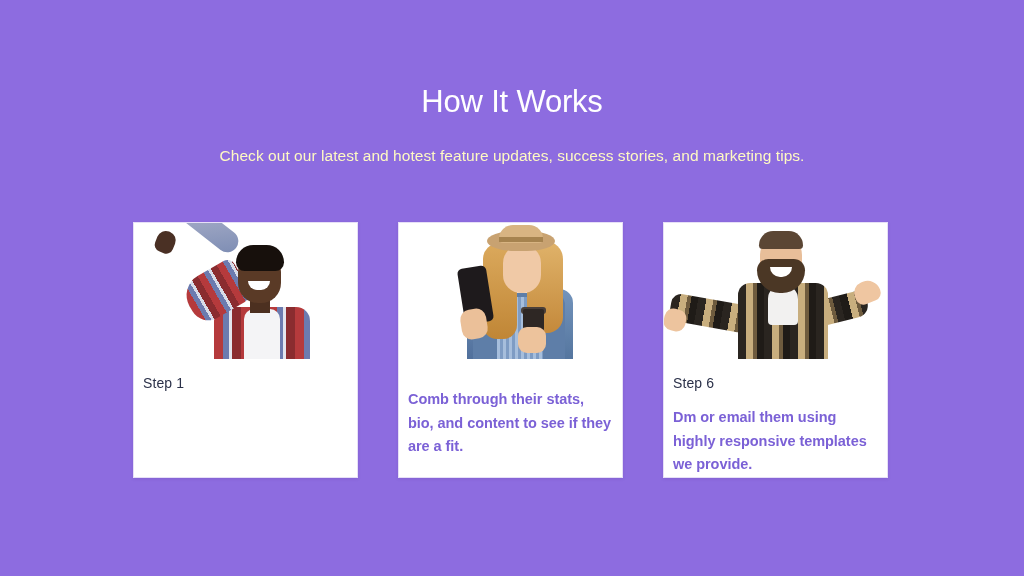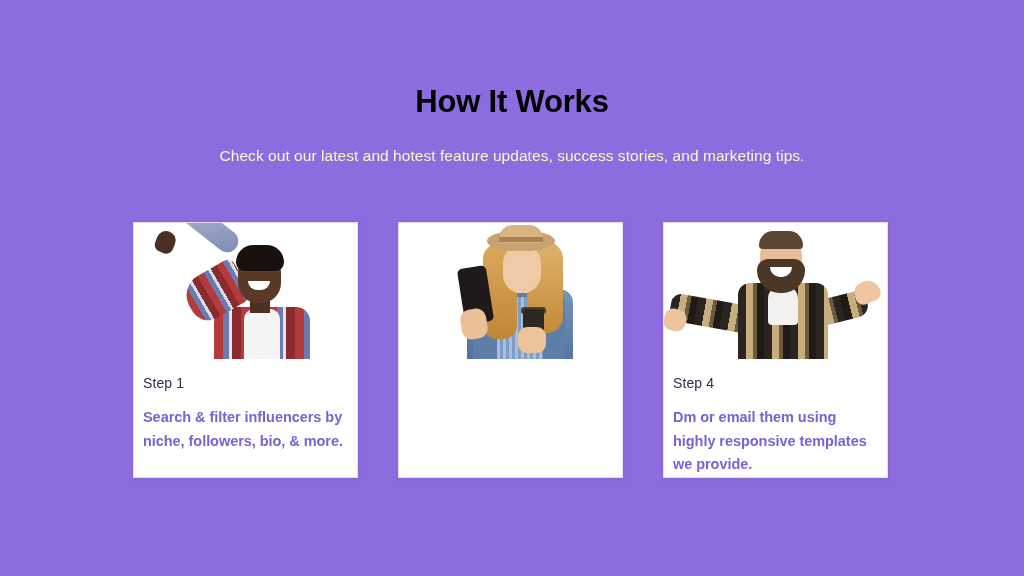--- a/index.html
+++ b/index.html
@@ -27,22 +27,22 @@
   .header {
     position: absolute;
     top: 82px;
     left: 0;
     width: 1024px;
     text-align: center;
   }
 
   .page-title {
     font-size: 31px;
-    font-weight: bold;
-    color: #000000;
+    font-weight: normal;
+    color: #ffffff;
     letter-spacing: -0.2px;
     line-height: 40px;
   }
 
   .page-subtitle {
     margin-top: 23px;
     font-size: 15.5px;
     font-weight: normal;
     color: #fef9c3;
     line-height: 22px;
@@ -332,21 +332,20 @@
           <div class="f1-arm"></div>
           <div class="f1-hand"></div>
           <div class="f1-neck"></div>
           <div class="f1-head"></div>
           <div class="f1-hair"></div>
           <div class="f1-smile"></div>
         </div>
       </div>
       <div class="card-body">
         <div class="step-label">Step 1</div>
-        <div class="step-desc">Search &amp; filter influencers by niche, followers, bio, &amp; more.</div>
       </div>
     </div>
 
     <div class="card">
       <div class="card-media">
         <div class="figure">
           <div class="f2-jacket-l"></div>
           <div class="f2-jacket-r"></div>
           <div class="f2-torso"></div>
           <div class="f2-shirt"></div>
@@ -357,39 +356,40 @@
           <div class="f2-hat-crown"></div>
           <div class="f2-hat-band"></div>
           <div class="f2-phone"></div>
           <div class="f2-hand-phone"></div>
           <div class="f2-cup-lid"></div>
           <div class="f2-cup"></div>
           <div class="f2-hand-cup"></div>
         </div>
       </div>
       <div class="card-body">
+        <div class="step-desc">Comb through their stats, bio, and content to see if they are a fit.</div>
       </div>
     </div>
 
     <div class="card">
       <div class="card-media">
         <div class="figure">
           <div class="f3-arm-l"></div>
           <div class="f3-arm-r"></div>
           <div class="f3-hand-l"></div>
           <div class="f3-hand-r"></div>
           <div class="f3-tee"></div>
           <div class="f3-torso"></div>
           <div class="f3-tee-top"></div>
           <div class="f3-head"></div>
           <div class="f3-beard"></div>
           <div class="f3-smile"></div>
           <div class="f3-hair"></div>
         </div>
       </div>
       <div class="card-body">
-        <div class="step-label">Step 4</div>
+        <div class="step-label">Step 6</div>
         <div class="step-desc">Dm or email them using highly responsive templates we provide.</div>
       </div>
     </div>
 
   </div>
 </div>
 
 </body></html>

